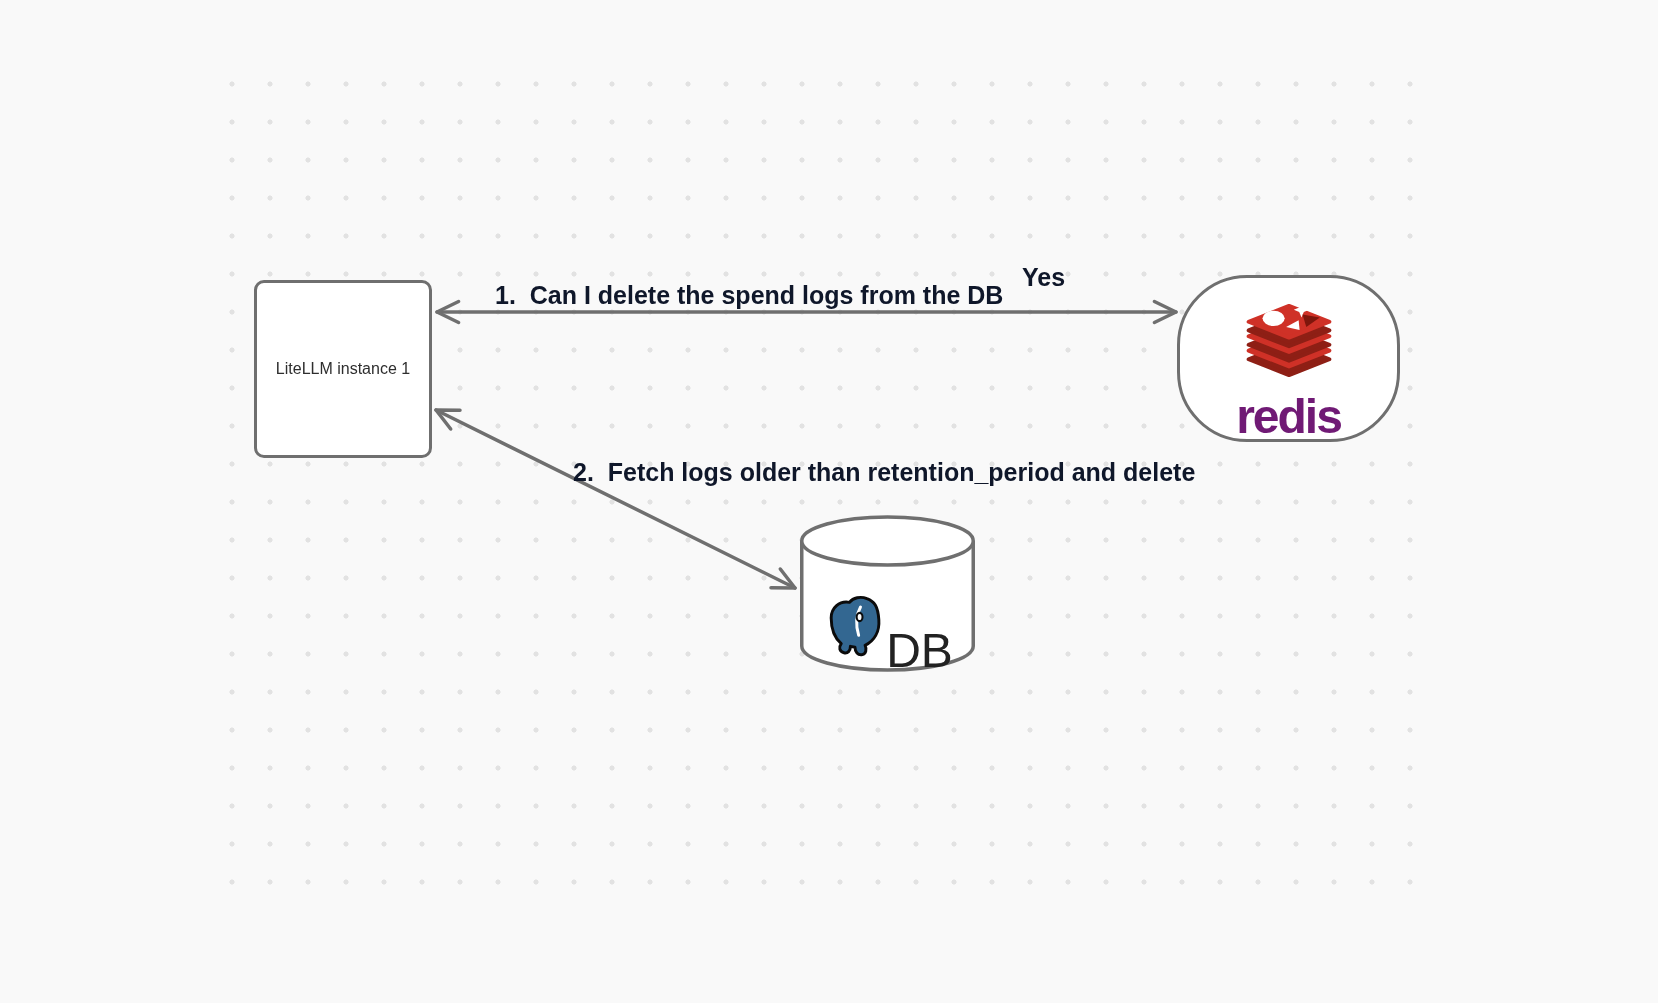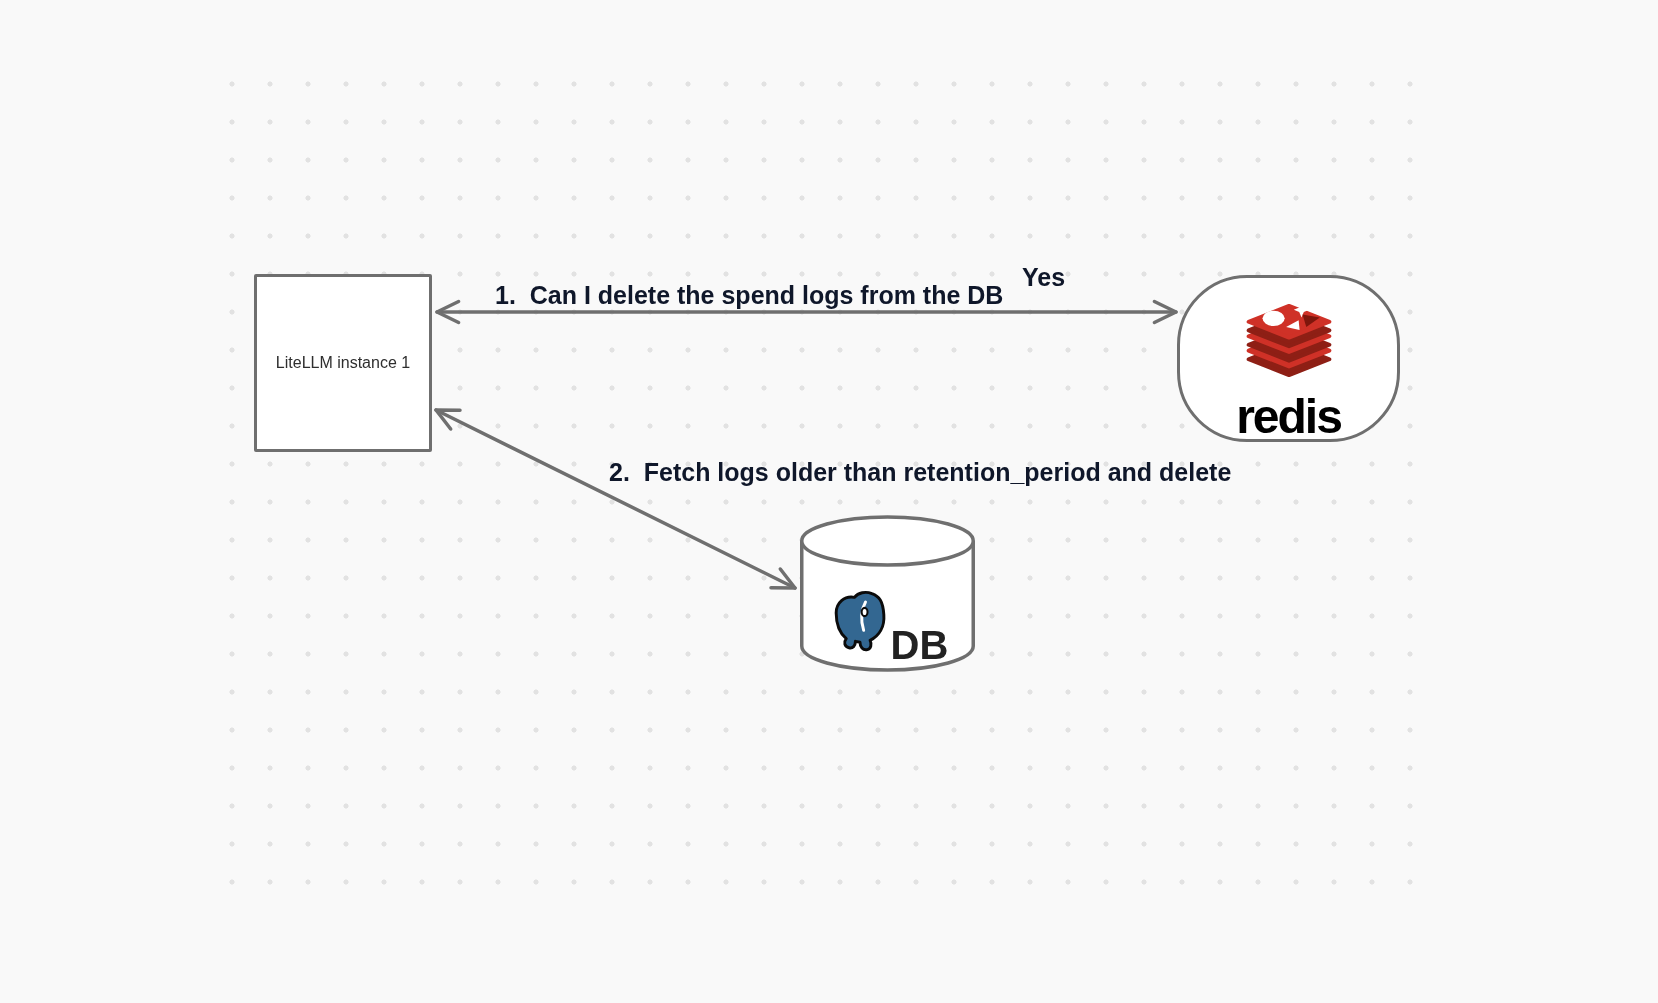--- a/index.html
+++ b/index.html
@@ -9,53 +9,53 @@
     font-family:"Liberation Sans",sans-serif;
   }
   .dots{
     position:absolute;left:213px;top:65px;width:1216px;height:836px;
     background-image:radial-gradient(circle,#e2e2e2 2.2px,rgba(226,226,226,0) 2.9px);
     background-size:38px 38px;
   }
   .overlay{position:absolute;left:0;top:0;width:1658px;height:1003px;}
   .node.box{
     position:absolute;width:178px;height:178px;box-sizing:border-box;
-    background:#ffffff;border:3.5px solid #6f6f6f;border-radius:2px;
-    display:flex;align-items:center;justify-content:center;
+    background:#ffffff;border:3.5px solid #6f6f6f;border-radius:10px;
+    display:flex;align-items:center;justify-content:center;margin-top:6px;
   }
   .node.box span{
     font-size:16px;color:#2e2e2e;letter-spacing:0;white-space:pre;
   }
   #inst1{left:254px;top:274px;}
   #inst2{left:255px;top:515px;}
   #inst3{left:255px;top:755px;}
   .arrow-label{
     position:absolute;font-weight:700;font-size:25px;line-height:24px;
     color:#0f172a;white-space:pre;
   }
   #label1{left:495px;top:283px;}
   #labelYes{left:1022px;top:265px;}
-  #label2{left:573px;top:460px;margin-left:36px;}
+  #label2{left:573px;top:460px;}
   .redis-node{
     position:absolute;left:1177px;top:275px;width:223px;height:167px;box-sizing:border-box;
     background:#ffffff;border:3.5px solid #6f6f6f;border-radius:70px;
     display:flex;flex-direction:column;align-items:center;justify-content:flex-start;
     padding-top:24px;
   }
   .redis-word{
-    font-size:48px;font-weight:700;color:#000000;line-height:44px;
+    font-size:48px;font-weight:700;color:#701a75;line-height:44px;
     letter-spacing:-2px;margin-top:16px;
   }
   .db-node{position:absolute;left:796px;top:512px;width:183px;height:164px;}
   .db-node .cyl{position:absolute;left:0;top:0;}
   .db-content{
     position:absolute;left:0;top:68px;width:183px;
     display:flex;align-items:center;justify-content:center;
   }
-  .db-label{font-size:40px;font-weight:700;color:#222222;margin-left:-2px;transform:translateY(3px);margin-top:40px;}
+  .db-label{font-size:48px;font-weight:400;color:#222222;margin-left:-2px;transform:translateY(3px);margin-top:40px;}
 </style>
 </head>
 <body>
 
 <div class="canvas">
 
   <div class="dots"></div>
 
   <svg class="overlay" viewBox="0 0 1658 1003">
     <g stroke="#6f6f6f" stroke-width="3.5" fill="none" stroke-linecap="round" stroke-linejoin="round">

